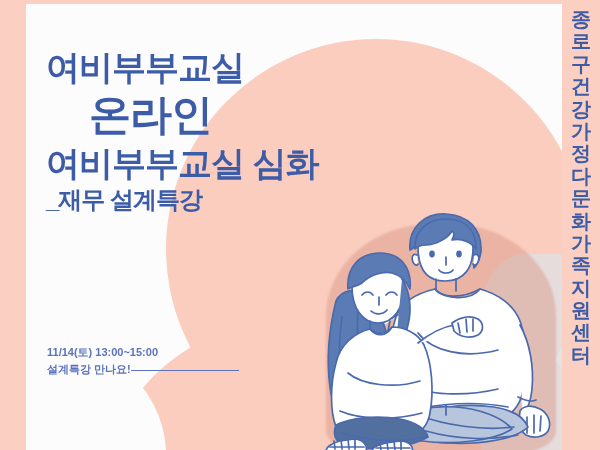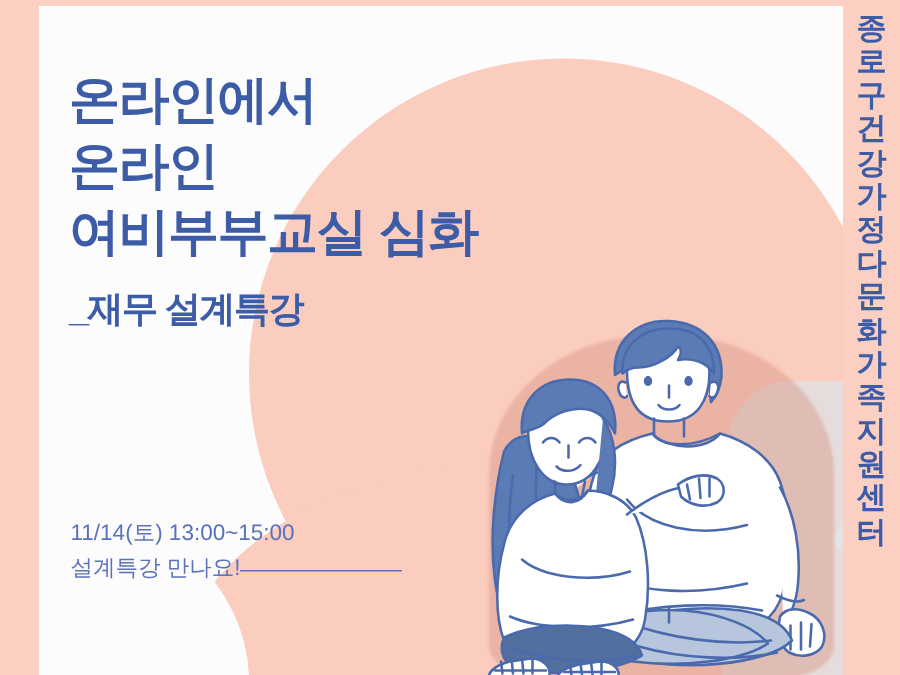--- a/index.html
+++ b/index.html
@@ -84,33 +84,34 @@
     left: 46px; top: 50px;
     width: 420px;
     color: #3c5ca7;
     font-weight: bold;
     letter-spacing: -1px;
     line-height: 1.0;
     z-index: 6;
   }
   .hl-line { display: block; white-space: nowrap; }
   .hl1 { font-size: 34px; margin-bottom: 10px; }
-  .hl2 { font-size: 34px; margin-bottom: 10px; }
-  .hl3 { font-size: 34px; margin-bottom: 23px; }
+  .hl2 { font-size: 42px; margin-bottom: 10px; margin-left: 43px; }
+  .hl3 { font-size: 34px; margin-bottom: 8px; }
   .hl4 { font-size: 24px; }
 
   
   .schedule {
     position: absolute;
     left: 47px; top: 344px;
     z-index: 6;
     color: #5b73bc;
-    font-size: 15px;
+    font-size: 11px;
     line-height: 1.55;
     white-space: nowrap;
+    font-weight: bold;
   }
   .sched-line { display: block; }
   .sched-rule {
     display: inline-block;
     border-bottom: 1.5px solid #5b73bc;
     width: 108px;
     vertical-align: 2px;
   }
 
   
@@ -147,21 +148,21 @@
 
   <div class="canvas">
     <div class="blob-main"></div>
     <div class="blob-low"></div>
     <div class="notch"></div>
     <div class="fig-shadow2"></div>
     <div class="fig-shadow"></div>
   </div>
 
   <div class="headline">
-    <span class="hl-line hl1">온라인에서</span>
+    <span class="hl-line hl1">여비부부교실</span>
     <span class="hl-line hl2">온라인</span>
     <span class="hl-line hl3">여비부부교실 심화</span>
     <span class="hl-line hl4">_재무 설계특강</span>
   </div>
 
   <div class="schedule">
     <span class="sched-line">11/14(토) 13:00~15:00</span>
     <span class="sched-line"><span>설계특강 만나요!</span><span class="sched-rule"></span></span>
   </div>
 

